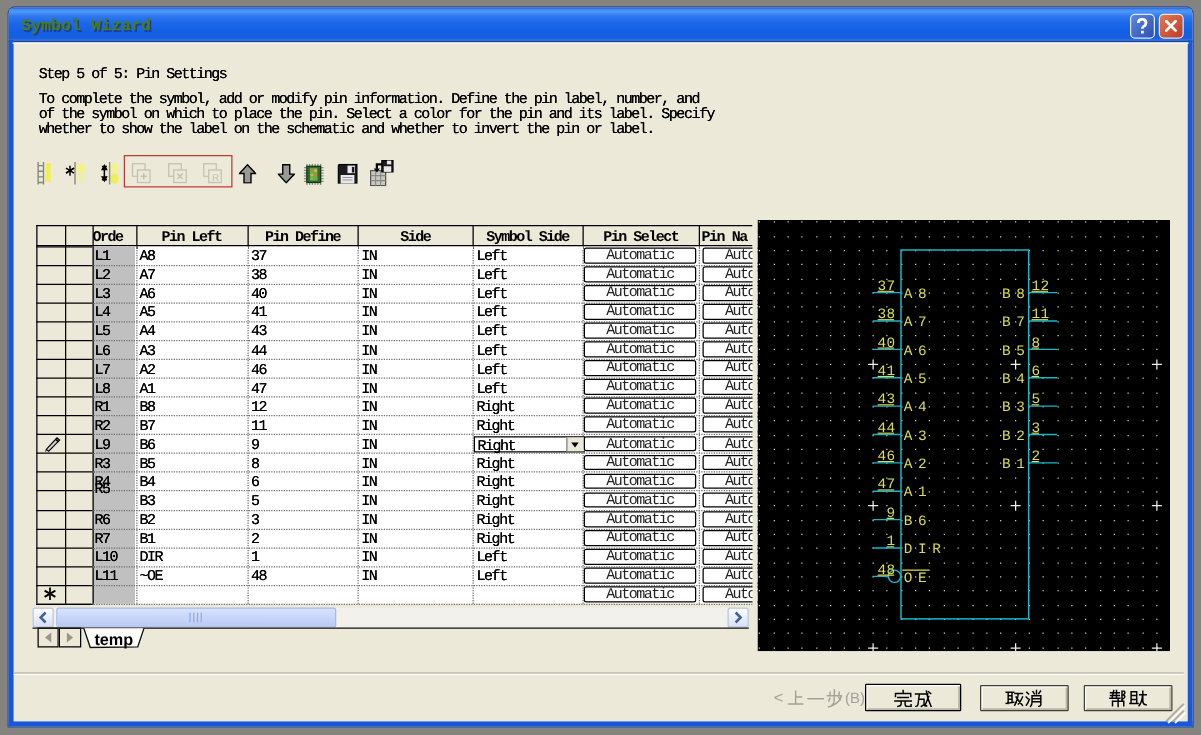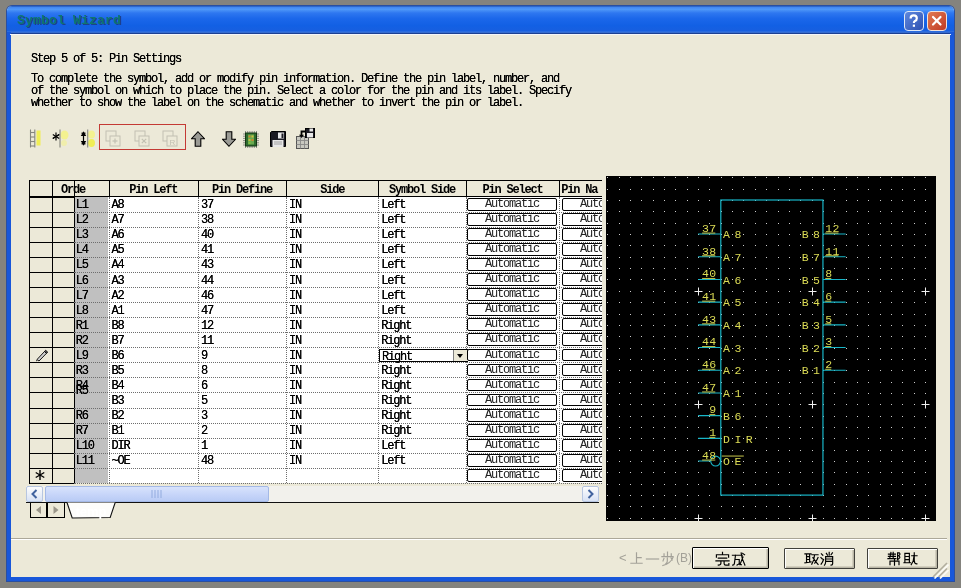--- a/index.html
+++ b/index.html
@@ -19,21 +19,21 @@
   text-align:center; line-height:11px; }
 .pn { font:11.5px "Liberation Mono",monospace; letter-spacing:0.3px; fill:#dcdc55; }
 .pl { font:11.5px "Liberation Mono",monospace; letter-spacing:4.45px; fill:#dcdc55; }
 </style></head>
 <body>
 <div id="win">
 <div id="tbar"></div>
 <div id="brd"></div>
 <div id="client"></div>
 <div style="position:absolute;left:3px;top:28px;width:941px;height:1px;background:#f4f6fa"></div>
-<div style="position:absolute;left:10px;top:7px;font:bold 13px 'Liberation Mono',monospace;letter-spacing:0.2px;color:#0f766e;text-shadow:1.2px 1.2px 0 #1c3f8e">Symbol Wizard</div>
+<div style="position:absolute;left:10px;top:7px;font:bold 13px 'Liberation Mono',monospace;letter-spacing:0.2px;color:#4d7c0f;text-shadow:1.2px 1.2px 0 #1c3f8e">Symbol Wizard</div>
 <div style="position:absolute;left:897px;top:5px;width:20px;height:20px;border-radius:4px;border:1px solid #dfe8f5;background:linear-gradient(135deg,#5e88de,#2e50b0);box-sizing:border-box"></div>
 <svg style="position:absolute;left:897px;top:5px" width="20" height="20" viewBox="0 0 20 20">
       <path d="M6.6 7.4 Q6.6 4.4 9.7 4.4 Q12.8 4.4 12.8 7.2 Q12.8 9.2 10.9 10.1 Q9.9 10.6 9.9 12" fill="none" stroke="#fff" stroke-width="2.2"></path>
       <rect x="8.8" y="13.6" width="2.2" height="2.2" fill="#fff"></rect>
     </svg>
 <div style="position:absolute;left:920px;top:5px;width:20px;height:20px;border-radius:4px;border:1px solid #f0e2da;background:linear-gradient(135deg,#e07a52,#c03a24);box-sizing:border-box"></div>
 <svg style="position:absolute;left:920px;top:5px" width="20" height="20" viewBox="0 0 20 20">
       <g stroke="#fff" stroke-width="2.2" stroke-linecap="round">
         <line x1="6" y1="6" x2="13.5" y2="13.5"></line>
         <line x1="13.5" y1="6" x2="6" y2="13.5"></line>
@@ -165,21 +165,21 @@
 <div style="position:absolute;left:73.7px;top:196.5px;width:34.8px;height:286.3px;background:#c0c0c0"></div>
 <div style="position:absolute;left:29px;top:179.5px;width:1px;height:17px;background:#000"></div>
 <div style="position:absolute;left:51.5px;top:179.5px;width:1px;height:17px;background:#000"></div>
 <div style="position:absolute;left:73.7px;top:179.5px;width:1px;height:17px;background:#000"></div>
 <div style="position:absolute;left:108.5px;top:179.5px;width:1px;height:17px;background:#000"></div>
 <div style="position:absolute;left:197.9px;top:179.5px;width:1px;height:17px;background:#000"></div>
 <div style="position:absolute;left:286px;top:179.5px;width:1px;height:17px;background:#000"></div>
 <div style="position:absolute;left:378.3px;top:179.5px;width:1px;height:17px;background:#000"></div>
 <div style="position:absolute;left:465.8px;top:179.5px;width:1px;height:17px;background:#000"></div>
 <div style="position:absolute;left:559.3px;top:179.5px;width:1px;height:17px;background:#000"></div>
-<div class="ht" style="left:61px;top:182.5px;width:16px">Orde</div>
+<div class="ht" style="left:74px;top:182.5px;width:16px">Orde</div>
 <div class="ht" style="left:108.5px;top:182.5px;width:89.4px;text-align:center">Pin Left</div>
 <div class="ht" style="left:197.9px;top:182.5px;width:88.1px;text-align:center">Pin Define</div>
 <div class="ht" style="left:286px;top:182.5px;width:92.3px;text-align:center">Side</div>
 <div class="ht" style="left:378.3px;top:182.5px;width:87.5px;text-align:center">Symbol Side</div>
 <div class="ht" style="left:465.8px;top:182.5px;width:93.5px;text-align:center">Pin Select</div>
 <div class="ht" style="left:561.3px;top:182.5px;width:42.7px">Pin Na</div>
 <div style="position:absolute;left:29px;top:196.5px;width:1px;height:286.3px;background:#000"></div>
 <div style="position:absolute;left:51.5px;top:196.5px;width:1px;height:286.3px;background:#000"></div>
 <div style="position:absolute;left:73.7px;top:196.5px;width:1px;height:286.3px;background:#000"></div>
 <div style="position:absolute;left:29px;top:196.5px;width:44.7px;height:1px;background:#000"></div>
@@ -397,21 +397,21 @@
     <path d="M10.5 4 L5.5 8 L10.5 12 Z" fill="#9a968a"></path>
   </svg>
 <div style="position:absolute;left:47px;top:501.5px;width:17.5px;height:16px;background:#ece9d8;border:1.5px solid #000;box-sizing:border-box"></div>
 <svg style="position:absolute;left:47px;top:501.5px" width="17" height="16" viewBox="0 0 16 16">
     <path d="M6 4 L11 8 L6 12 Z" fill="#9a968a"></path>
   </svg>
 <div style="position:absolute;left:26px;top:501.5px;width:573px;height:1.3px;background:#111"></div>
 <svg style="position:absolute;left:65px;top:501.5px" width="52" height="17" viewBox="0 0 52 17">
     <path d="M2 0.5 L7.2 16 L45.2 15.5 L50.2 0.5" fill="#fdfdfb" stroke="#111" stroke-width="1.1"></path>
   </svg>
-<div style="position:absolute;left:75.5px;top:503.5px;font:bold 13px 'Liberation Sans',sans-serif;color:#ffffff">temp</div>
+<div style="position:absolute;left:75.5px;top:503.5px;font:bold 13px 'Liberation Sans',sans-serif;color:#000000">temp</div>
 <svg id="prev" style="position:absolute;left:606px;top:176px" width="330" height="345" viewBox="0 0 330 345">
 <rect x="0" y="0" width="330" height="345" fill="#000"></rect>
 <path d="M1 1.5h1 M13 1.5h1 M24 1.5h1 M35 1.5h1 M47 1.5h1 M58 1.5h1 M69 1.5h1 M81 1.5h1 M92 1.5h1 M103 1.5h1 M115 1.5h1 M126 1.5h1 M137 1.5h1 M149 1.5h1 M160 1.5h1 M172 1.5h1 M183 1.5h1 M194 1.5h1 M206 1.5h1 M217 1.5h1 M228 1.5h1 M240 1.5h1 M251 1.5h1 M262 1.5h1 M274 1.5h1 M285 1.5h1 M296 1.5h1 M308 1.5h1 M319 1.5h1 M1 13.5h1 M13 13.5h1 M24 13.5h1 M35 13.5h1 M47 13.5h1 M58 13.5h1 M69 13.5h1 M81 13.5h1 M92 13.5h1 M103 13.5h1 M115 13.5h1 M126 13.5h1 M137 13.5h1 M149 13.5h1 M160 13.5h1 M172 13.5h1 M183 13.5h1 M194 13.5h1 M206 13.5h1 M217 13.5h1 M228 13.5h1 M240 13.5h1 M251 13.5h1 M262 13.5h1 M274 13.5h1 M285 13.5h1 M296 13.5h1 M308 13.5h1 M319 13.5h1 M1 24.5h1 M13 24.5h1 M24 24.5h1 M35 24.5h1 M47 24.5h1 M58 24.5h1 M69 24.5h1 M81 24.5h1 M92 24.5h1 M103 24.5h1 M115 24.5h1 M126 24.5h1 M137 24.5h1 M149 24.5h1 M160 24.5h1 M172 24.5h1 M183 24.5h1 M194 24.5h1 M206 24.5h1 M217 24.5h1 M228 24.5h1 M240 24.5h1 M251 24.5h1 M262 24.5h1 M274 24.5h1 M285 24.5h1 M296 24.5h1 M308 24.5h1 M319 24.5h1 M1 35.5h1 M13 35.5h1 M24 35.5h1 M35 35.5h1 M47 35.5h1 M58 35.5h1 M69 35.5h1 M81 35.5h1 M92 35.5h1 M103 35.5h1 M115 35.5h1 M126 35.5h1 M137 35.5h1 M149 35.5h1 M160 35.5h1 M172 35.5h1 M183 35.5h1 M194 35.5h1 M206 35.5h1 M217 35.5h1 M228 35.5h1 M240 35.5h1 M251 35.5h1 M262 35.5h1 M274 35.5h1 M285 35.5h1 M296 35.5h1 M308 35.5h1 M319 35.5h1 M1 47.5h1 M13 47.5h1 M24 47.5h1 M35 47.5h1 M47 47.5h1 M58 47.5h1 M69 47.5h1 M81 47.5h1 M92 47.5h1 M103 47.5h1 M115 47.5h1 M126 47.5h1 M137 47.5h1 M149 47.5h1 M160 47.5h1 M172 47.5h1 M183 47.5h1 M194 47.5h1 M206 47.5h1 M217 47.5h1 M228 47.5h1 M240 47.5h1 M251 47.5h1 M262 47.5h1 M274 47.5h1 M285 47.5h1 M296 47.5h1 M308 47.5h1 M319 47.5h1 M1 58.5h1 M13 58.5h1 M24 58.5h1 M35 58.5h1 M47 58.5h1 M58 58.5h1 M69 58.5h1 M81 58.5h1 M92 58.5h1 M103 58.5h1 M115 58.5h1 M126 58.5h1 M137 58.5h1 M149 58.5h1 M160 58.5h1 M172 58.5h1 M183 58.5h1 M194 58.5h1 M206 58.5h1 M217 58.5h1 M228 58.5h1 M240 58.5h1 M251 58.5h1 M262 58.5h1 M274 58.5h1 M285 58.5h1 M296 58.5h1 M308 58.5h1 M319 58.5h1 M1 69.5h1 M13 69.5h1 M24 69.5h1 M35 69.5h1 M47 69.5h1 M58 69.5h1 M69 69.5h1 M81 69.5h1 M92 69.5h1 M103 69.5h1 M115 69.5h1 M126 69.5h1 M137 69.5h1 M149 69.5h1 M160 69.5h1 M172 69.5h1 M183 69.5h1 M194 69.5h1 M206 69.5h1 M217 69.5h1 M228 69.5h1 M240 69.5h1 M251 69.5h1 M262 69.5h1 M274 69.5h1 M285 69.5h1 M296 69.5h1 M308 69.5h1 M319 69.5h1 M1 81.5h1 M13 81.5h1 M24 81.5h1 M35 81.5h1 M47 81.5h1 M58 81.5h1 M69 81.5h1 M81 81.5h1 M92 81.5h1 M103 81.5h1 M115 81.5h1 M126 81.5h1 M137 81.5h1 M149 81.5h1 M160 81.5h1 M172 81.5h1 M183 81.5h1 M194 81.5h1 M206 81.5h1 M217 81.5h1 M228 81.5h1 M240 81.5h1 M251 81.5h1 M262 81.5h1 M274 81.5h1 M285 81.5h1 M296 81.5h1 M308 81.5h1 M319 81.5h1 M1 92.5h1 M13 92.5h1 M24 92.5h1 M35 92.5h1 M47 92.5h1 M58 92.5h1 M69 92.5h1 M81 92.5h1 M92 92.5h1 M103 92.5h1 M115 92.5h1 M126 92.5h1 M137 92.5h1 M149 92.5h1 M160 92.5h1 M172 92.5h1 M183 92.5h1 M194 92.5h1 M206 92.5h1 M217 92.5h1 M228 92.5h1 M240 92.5h1 M251 92.5h1 M262 92.5h1 M274 92.5h1 M285 92.5h1 M296 92.5h1 M308 92.5h1 M319 92.5h1 M1 103.5h1 M13 103.5h1 M24 103.5h1 M35 103.5h1 M47 103.5h1 M58 103.5h1 M69 103.5h1 M81 103.5h1 M92 103.5h1 M103 103.5h1 M115 103.5h1 M126 103.5h1 M137 103.5h1 M149 103.5h1 M160 103.5h1 M172 103.5h1 M183 103.5h1 M194 103.5h1 M206 103.5h1 M217 103.5h1 M228 103.5h1 M240 103.5h1 M251 103.5h1 M262 103.5h1 M274 103.5h1 M285 103.5h1 M296 103.5h1 M308 103.5h1 M319 103.5h1 M1 115.5h1 M13 115.5h1 M24 115.5h1 M35 115.5h1 M47 115.5h1 M58 115.5h1 M69 115.5h1 M81 115.5h1 M92 115.5h1 M103 115.5h1 M115 115.5h1 M126 115.5h1 M137 115.5h1 M149 115.5h1 M160 115.5h1 M172 115.5h1 M183 115.5h1 M194 115.5h1 M206 115.5h1 M217 115.5h1 M228 115.5h1 M240 115.5h1 M251 115.5h1 M262 115.5h1 M274 115.5h1 M285 115.5h1 M296 115.5h1 M308 115.5h1 M319 115.5h1 M1 126.5h1 M13 126.5h1 M24 126.5h1 M35 126.5h1 M47 126.5h1 M58 126.5h1 M69 126.5h1 M81 126.5h1 M92 126.5h1 M103 126.5h1 M115 126.5h1 M126 126.5h1 M137 126.5h1 M149 126.5h1 M160 126.5h1 M172 126.5h1 M183 126.5h1 M194 126.5h1 M206 126.5h1 M217 126.5h1 M228 126.5h1 M240 126.5h1 M251 126.5h1 M262 126.5h1 M274 126.5h1 M285 126.5h1 M296 126.5h1 M308 126.5h1 M319 126.5h1 M1 138.5h1 M13 138.5h1 M24 138.5h1 M35 138.5h1 M47 138.5h1 M58 138.5h1 M69 138.5h1 M81 138.5h1 M92 138.5h1 M103 138.5h1 M115 138.5h1 M126 138.5h1 M137 138.5h1 M149 138.5h1 M160 138.5h1 M172 138.5h1 M183 138.5h1 M194 138.5h1 M206 138.5h1 M217 138.5h1 M228 138.5h1 M240 138.5h1 M251 138.5h1 M262 138.5h1 M274 138.5h1 M285 138.5h1 M296 138.5h1 M308 138.5h1 M319 138.5h1 M1 149.5h1 M13 149.5h1 M24 149.5h1 M35 149.5h1 M47 149.5h1 M58 149.5h1 M69 149.5h1 M81 149.5h1 M92 149.5h1 M103 149.5h1 M115 149.5h1 M126 149.5h1 M137 149.5h1 M149 149.5h1 M160 149.5h1 M172 149.5h1 M183 149.5h1 M194 149.5h1 M206 149.5h1 M217 149.5h1 M228 149.5h1 M240 149.5h1 M251 149.5h1 M262 149.5h1 M274 149.5h1 M285 149.5h1 M296 149.5h1 M308 149.5h1 M319 149.5h1 M1 160.5h1 M13 160.5h1 M24 160.5h1 M35 160.5h1 M47 160.5h1 M58 160.5h1 M69 160.5h1 M81 160.5h1 M92 160.5h1 M103 160.5h1 M115 160.5h1 M126 160.5h1 M137 160.5h1 M149 160.5h1 M160 160.5h1 M172 160.5h1 M183 160.5h1 M194 160.5h1 M206 160.5h1 M217 160.5h1 M228 160.5h1 M240 160.5h1 M251 160.5h1 M262 160.5h1 M274 160.5h1 M285 160.5h1 M296 160.5h1 M308 160.5h1 M319 160.5h1 M1 172.5h1 M13 172.5h1 M24 172.5h1 M35 172.5h1 M47 172.5h1 M58 172.5h1 M69 172.5h1 M81 172.5h1 M92 172.5h1 M103 172.5h1 M115 172.5h1 M126 172.5h1 M137 172.5h1 M149 172.5h1 M160 172.5h1 M172 172.5h1 M183 172.5h1 M194 172.5h1 M206 172.5h1 M217 172.5h1 M228 172.5h1 M240 172.5h1 M251 172.5h1 M262 172.5h1 M274 172.5h1 M285 172.5h1 M296 172.5h1 M308 172.5h1 M319 172.5h1 M1 183.5h1 M13 183.5h1 M24 183.5h1 M35 183.5h1 M47 183.5h1 M58 183.5h1 M69 183.5h1 M81 183.5h1 M92 183.5h1 M103 183.5h1 M115 183.5h1 M126 183.5h1 M137 183.5h1 M149 183.5h1 M160 183.5h1 M172 183.5h1 M183 183.5h1 M194 183.5h1 M206 183.5h1 M217 183.5h1 M228 183.5h1 M240 183.5h1 M251 183.5h1 M262 183.5h1 M274 183.5h1 M285 183.5h1 M296 183.5h1 M308 183.5h1 M319 183.5h1 M1 194.5h1 M13 194.5h1 M24 194.5h1 M35 194.5h1 M47 194.5h1 M58 194.5h1 M69 194.5h1 M81 194.5h1 M92 194.5h1 M103 194.5h1 M115 194.5h1 M126 194.5h1 M137 194.5h1 M149 194.5h1 M160 194.5h1 M172 194.5h1 M183 194.5h1 M194 194.5h1 M206 194.5h1 M217 194.5h1 M228 194.5h1 M240 194.5h1 M251 194.5h1 M262 194.5h1 M274 194.5h1 M285 194.5h1 M296 194.5h1 M308 194.5h1 M319 194.5h1 M1 206.5h1 M13 206.5h1 M24 206.5h1 M35 206.5h1 M47 206.5h1 M58 206.5h1 M69 206.5h1 M81 206.5h1 M92 206.5h1 M103 206.5h1 M115 206.5h1 M126 206.5h1 M137 206.5h1 M149 206.5h1 M160 206.5h1 M172 206.5h1 M183 206.5h1 M194 206.5h1 M206 206.5h1 M217 206.5h1 M228 206.5h1 M240 206.5h1 M251 206.5h1 M262 206.5h1 M274 206.5h1 M285 206.5h1 M296 206.5h1 M308 206.5h1 M319 206.5h1 M1 217.5h1 M13 217.5h1 M24 217.5h1 M35 217.5h1 M47 217.5h1 M58 217.5h1 M69 217.5h1 M81 217.5h1 M92 217.5h1 M103 217.5h1 M115 217.5h1 M126 217.5h1 M137 217.5h1 M149 217.5h1 M160 217.5h1 M172 217.5h1 M183 217.5h1 M194 217.5h1 M206 217.5h1 M217 217.5h1 M228 217.5h1 M240 217.5h1 M251 217.5h1 M262 217.5h1 M274 217.5h1 M285 217.5h1 M296 217.5h1 M308 217.5h1 M319 217.5h1 M1 228.5h1 M13 228.5h1 M24 228.5h1 M35 228.5h1 M47 228.5h1 M58 228.5h1 M69 228.5h1 M81 228.5h1 M92 228.5h1 M103 228.5h1 M115 228.5h1 M126 228.5h1 M137 228.5h1 M149 228.5h1 M160 228.5h1 M172 228.5h1 M183 228.5h1 M194 228.5h1 M206 228.5h1 M217 228.5h1 M228 228.5h1 M240 228.5h1 M251 228.5h1 M262 228.5h1 M274 228.5h1 M285 228.5h1 M296 228.5h1 M308 228.5h1 M319 228.5h1 M1 240.5h1 M13 240.5h1 M24 240.5h1 M35 240.5h1 M47 240.5h1 M58 240.5h1 M69 240.5h1 M81 240.5h1 M92 240.5h1 M103 240.5h1 M115 240.5h1 M126 240.5h1 M137 240.5h1 M149 240.5h1 M160 240.5h1 M172 240.5h1 M183 240.5h1 M194 240.5h1 M206 240.5h1 M217 240.5h1 M228 240.5h1 M240 240.5h1 M251 240.5h1 M262 240.5h1 M274 240.5h1 M285 240.5h1 M296 240.5h1 M308 240.5h1 M319 240.5h1 M1 251.5h1 M13 251.5h1 M24 251.5h1 M35 251.5h1 M47 251.5h1 M58 251.5h1 M69 251.5h1 M81 251.5h1 M92 251.5h1 M103 251.5h1 M115 251.5h1 M126 251.5h1 M137 251.5h1 M149 251.5h1 M160 251.5h1 M172 251.5h1 M183 251.5h1 M194 251.5h1 M206 251.5h1 M217 251.5h1 M228 251.5h1 M240 251.5h1 M251 251.5h1 M262 251.5h1 M274 251.5h1 M285 251.5h1 M296 251.5h1 M308 251.5h1 M319 251.5h1 M1 262.5h1 M13 262.5h1 M24 262.5h1 M35 262.5h1 M47 262.5h1 M58 262.5h1 M69 262.5h1 M81 262.5h1 M92 262.5h1 M103 262.5h1 M115 262.5h1 M126 262.5h1 M137 262.5h1 M149 262.5h1 M160 262.5h1 M172 262.5h1 M183 262.5h1 M194 262.5h1 M206 262.5h1 M217 262.5h1 M228 262.5h1 M240 262.5h1 M251 262.5h1 M262 262.5h1 M274 262.5h1 M285 262.5h1 M296 262.5h1 M308 262.5h1 M319 262.5h1 M1 274.5h1 M13 274.5h1 M24 274.5h1 M35 274.5h1 M47 274.5h1 M58 274.5h1 M69 274.5h1 M81 274.5h1 M92 274.5h1 M103 274.5h1 M115 274.5h1 M126 274.5h1 M137 274.5h1 M149 274.5h1 M160 274.5h1 M172 274.5h1 M183 274.5h1 M194 274.5h1 M206 274.5h1 M217 274.5h1 M228 274.5h1 M240 274.5h1 M251 274.5h1 M262 274.5h1 M274 274.5h1 M285 274.5h1 M296 274.5h1 M308 274.5h1 M319 274.5h1 M1 285.5h1 M13 285.5h1 M24 285.5h1 M35 285.5h1 M47 285.5h1 M58 285.5h1 M69 285.5h1 M81 285.5h1 M92 285.5h1 M103 285.5h1 M115 285.5h1 M126 285.5h1 M137 285.5h1 M149 285.5h1 M160 285.5h1 M172 285.5h1 M183 285.5h1 M194 285.5h1 M206 285.5h1 M217 285.5h1 M228 285.5h1 M240 285.5h1 M251 285.5h1 M262 285.5h1 M274 285.5h1 M285 285.5h1 M296 285.5h1 M308 285.5h1 M319 285.5h1 M1 296.5h1 M13 296.5h1 M24 296.5h1 M35 296.5h1 M47 296.5h1 M58 296.5h1 M69 296.5h1 M81 296.5h1 M92 296.5h1 M103 296.5h1 M115 296.5h1 M126 296.5h1 M137 296.5h1 M149 296.5h1 M160 296.5h1 M172 296.5h1 M183 296.5h1 M194 296.5h1 M206 296.5h1 M217 296.5h1 M228 296.5h1 M240 296.5h1 M251 296.5h1 M262 296.5h1 M274 296.5h1 M285 296.5h1 M296 296.5h1 M308 296.5h1 M319 296.5h1 M1 308.5h1 M13 308.5h1 M24 308.5h1 M35 308.5h1 M47 308.5h1 M58 308.5h1 M69 308.5h1 M81 308.5h1 M92 308.5h1 M103 308.5h1 M115 308.5h1 M126 308.5h1 M137 308.5h1 M149 308.5h1 M160 308.5h1 M172 308.5h1 M183 308.5h1 M194 308.5h1 M206 308.5h1 M217 308.5h1 M228 308.5h1 M240 308.5h1 M251 308.5h1 M262 308.5h1 M274 308.5h1 M285 308.5h1 M296 308.5h1 M308 308.5h1 M319 308.5h1 M1 319.5h1 M13 319.5h1 M24 319.5h1 M35 319.5h1 M47 319.5h1 M58 319.5h1 M69 319.5h1 M81 319.5h1 M92 319.5h1 M103 319.5h1 M115 319.5h1 M126 319.5h1 M137 319.5h1 M149 319.5h1 M160 319.5h1 M172 319.5h1 M183 319.5h1 M194 319.5h1 M206 319.5h1 M217 319.5h1 M228 319.5h1 M240 319.5h1 M251 319.5h1 M262 319.5h1 M274 319.5h1 M285 319.5h1 M296 319.5h1 M308 319.5h1 M319 319.5h1 M1 330.5h1 M13 330.5h1 M24 330.5h1 M35 330.5h1 M47 330.5h1 M58 330.5h1 M69 330.5h1 M81 330.5h1 M92 330.5h1 M103 330.5h1 M115 330.5h1 M126 330.5h1 M137 330.5h1 M149 330.5h1 M160 330.5h1 M172 330.5h1 M183 330.5h1 M194 330.5h1 M206 330.5h1 M217 330.5h1 M228 330.5h1 M240 330.5h1 M251 330.5h1 M262 330.5h1 M274 330.5h1 M285 330.5h1 M296 330.5h1 M308 330.5h1 M319 330.5h1 M1 342.5h1 M13 342.5h1 M24 342.5h1 M35 342.5h1 M47 342.5h1 M58 342.5h1 M69 342.5h1 M81 342.5h1 M92 342.5h1 M103 342.5h1 M115 342.5h1 M126 342.5h1 M137 342.5h1 M149 342.5h1 M160 342.5h1 M172 342.5h1 M183 342.5h1 M194 342.5h1 M206 342.5h1 M217 342.5h1 M228 342.5h1 M240 342.5h1 M251 342.5h1 M262 342.5h1 M274 342.5h1 M285 342.5h1 M296 342.5h1 M308 342.5h1 M319 342.5h1" stroke="#cdcdcd" stroke-width="1"></path>
 <path d="M88.5 115.5h8M92.5 111.5v8 M88.5 228.5h8M92.5 224.5v8 M88.5 342.5h8M92.5 338.5v8 M202.5 115.5h8M206.5 111.5v8 M202.5 228.5h8M206.5 224.5v8 M202.5 342.5h8M206.5 338.5v8 M315.5 115.5h8M319.5 111.5v8 M315.5 228.5h8M319.5 224.5v8 M315.5 342.5h8M319.5 338.5v8" stroke="#f0f0f0" stroke-width="1"></path>
 <rect x="114.80" y="24.00" width="102.15" height="295.10" fill="none" stroke="#18b6c8" stroke-width="1.2"></rect>
 <circle cx="109.60" cy="285.05" r="4.9" fill="none" stroke="#18b6c8" stroke-width="1.1"></circle>
 <path d="M92.10 58.05H114.80M92.10 80.75H114.80M92.10 103.45H114.80M92.10 126.15H114.80M92.10 148.85H114.80M92.10 171.55H114.80M92.10 194.25H114.80M92.10 216.95H114.80M92.10 239.65H114.80M92.10 262.35H114.80M92.10 285.05H104.40M216.95 58.05H239.65M216.95 80.75H239.65M216.95 103.45H239.65M216.95 126.15H239.65M216.95 148.85H239.65M216.95 171.55H239.65M216.95 194.25H239.65" stroke="#18b6c8" stroke-width="1.1" fill="none"></path>
 <text x="96.10" y="55.85" class="pn">37</text>
 <path d="M96.10 57.05h13.20" stroke="#dcdc55" stroke-width="0.9"></path>
 <text x="117.10" y="62.25" class="pl">A8</text>

